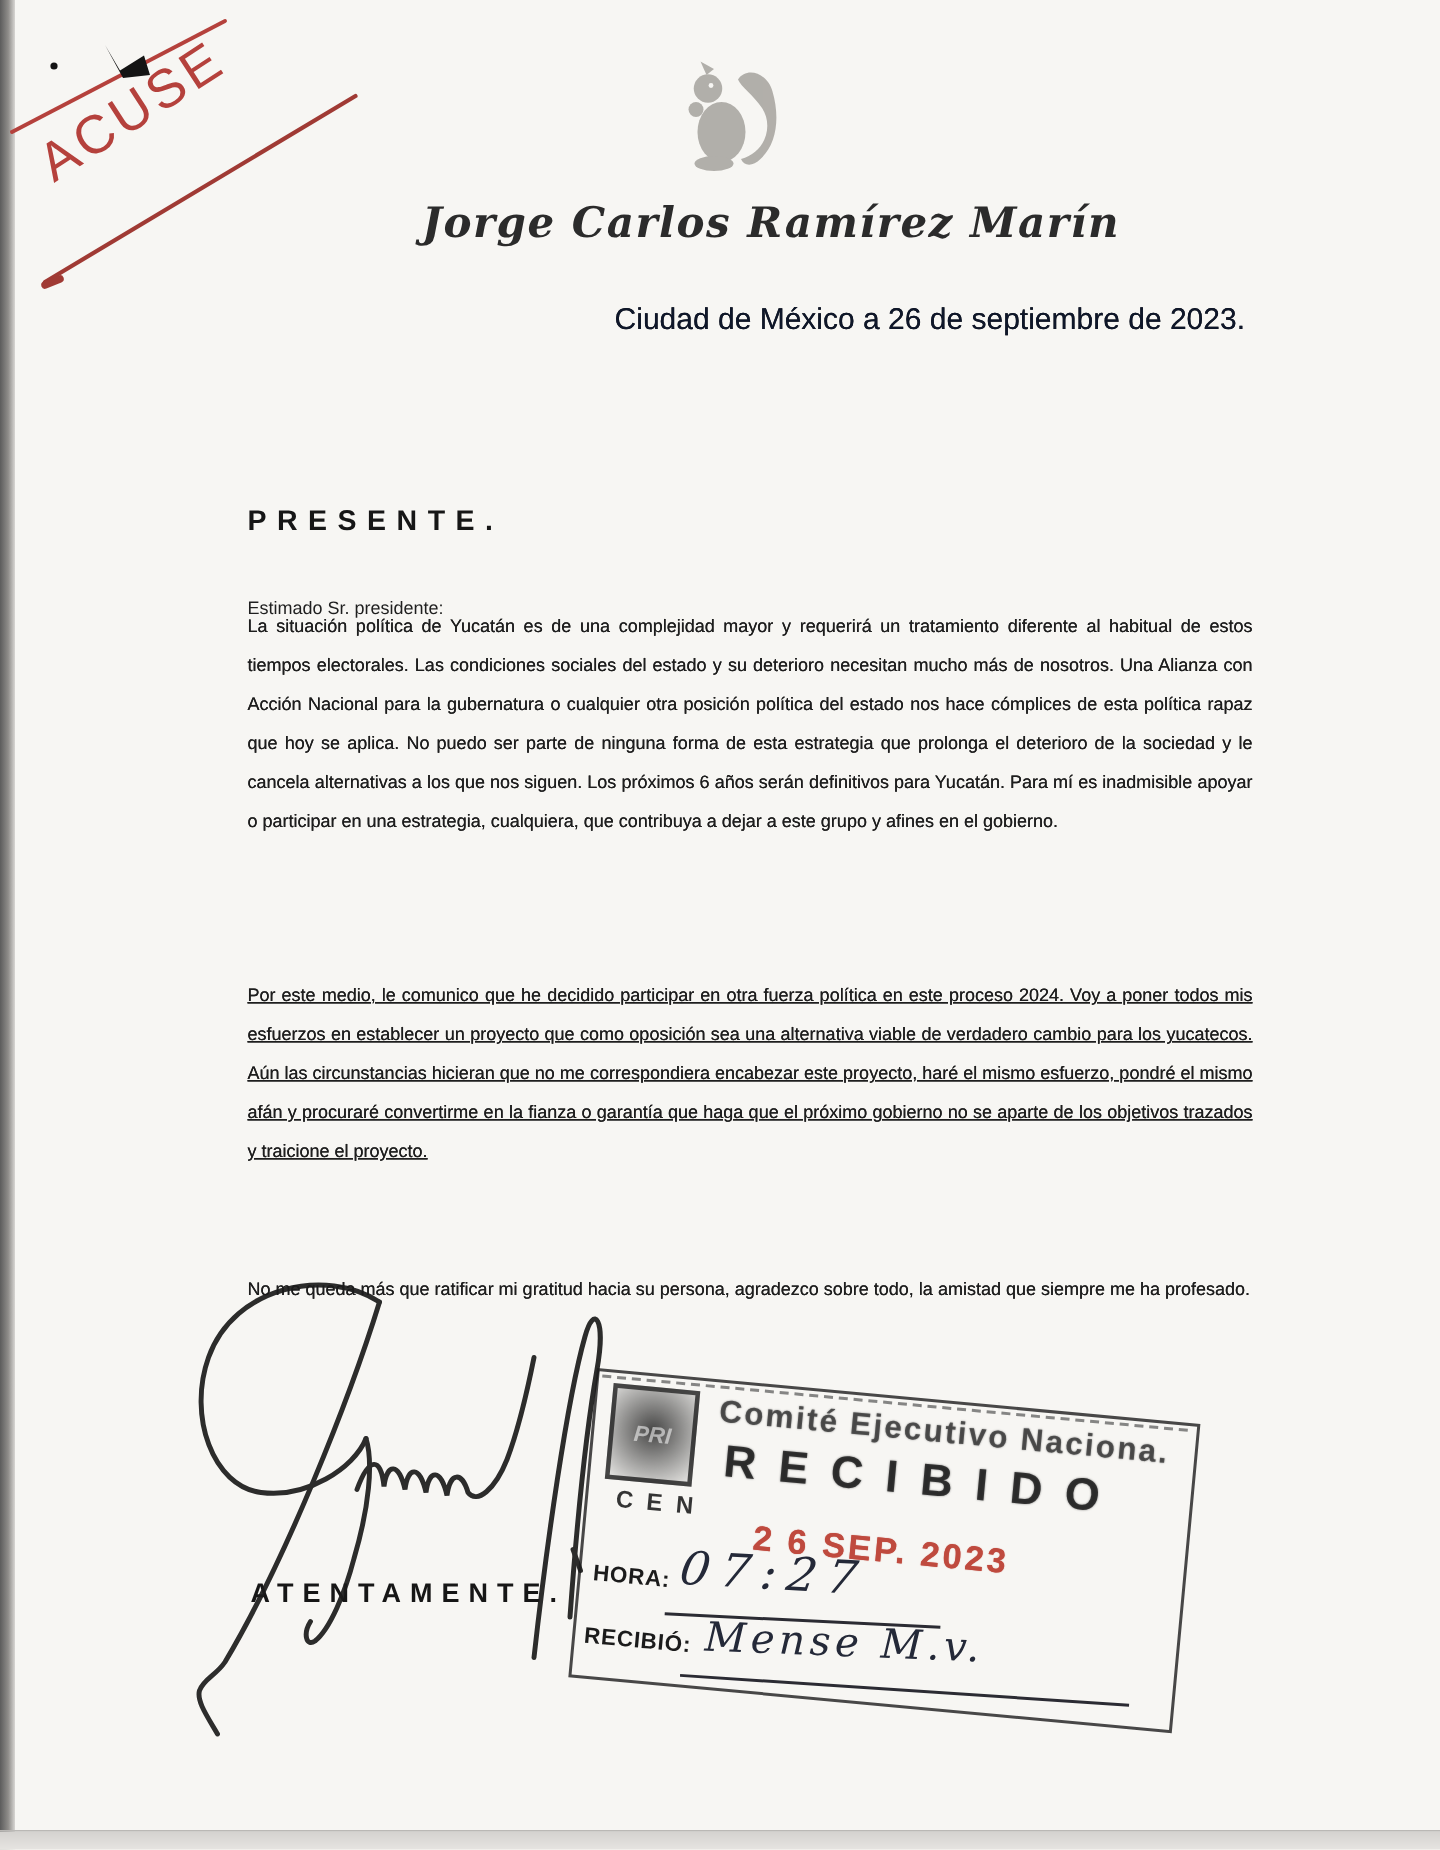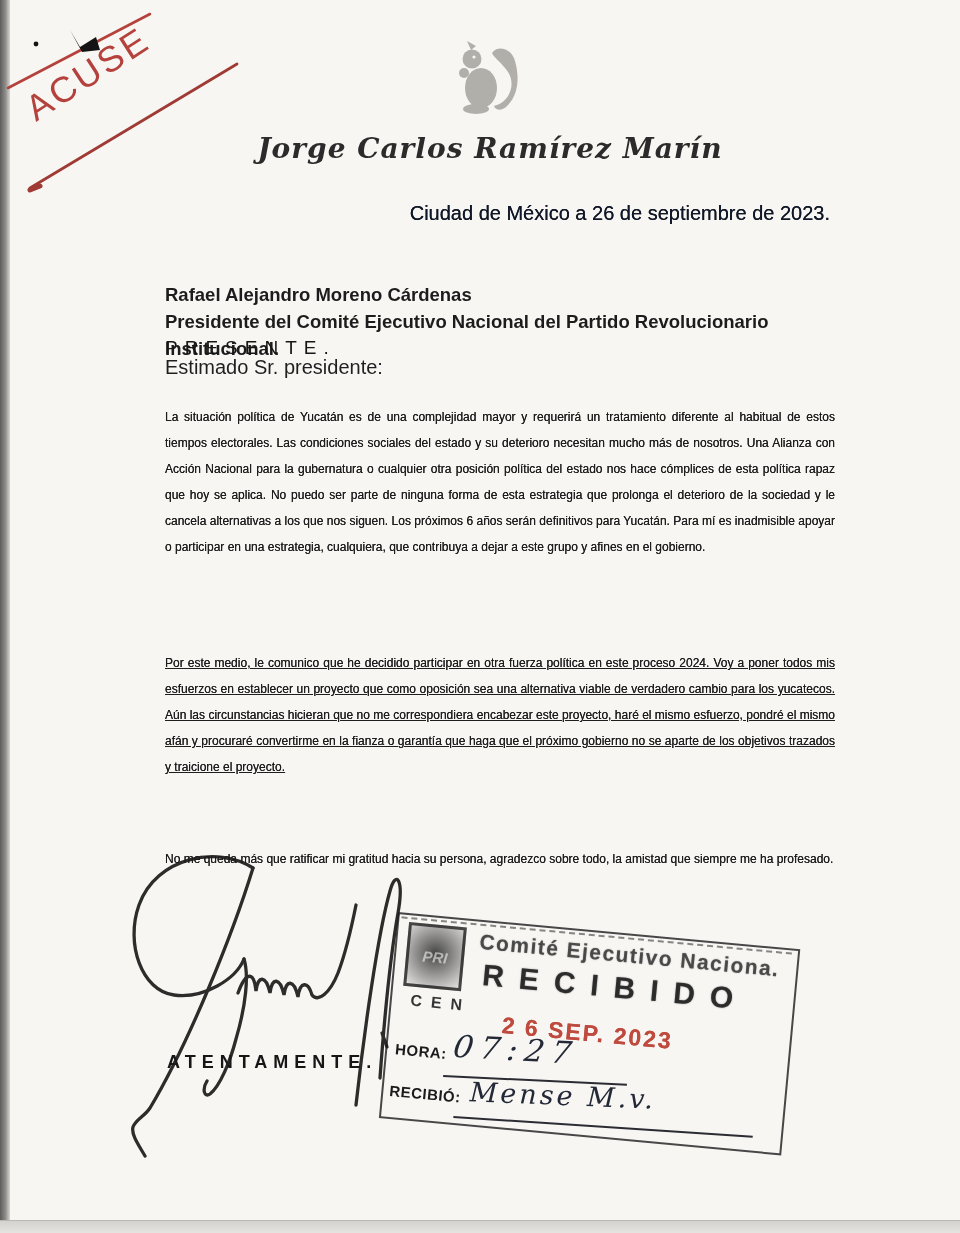--- a/index.html
+++ b/index.html
@@ -14,35 +14,35 @@
     background:linear-gradient(to right,#5c5c5c,#8f8d8a 55%,#d8d6d3);
   }
   .edge-bottom {
     position:absolute; left:0; bottom:0; width:960px; height:13px;
     background:linear-gradient(to bottom,#d4d2cf,#e6e4e1);
     border-top:1px solid #bab8b5;
   }
   svg.acuse { position:absolute; left:0; top:0; }
   svg.squirrel { position:absolute; left:450px; top:40px; opacity:.78; }
   .letterhead-name {
-    position:absolute; left:156px; top:132px; width:668px;
+    position:absolute; left:180px; top:132px; width:668px;
     text-align:center; font-family:"DejaVu Serif", serif; font-style:italic;
     font-weight:700; font-size:28px; letter-spacing:1px; color:#2b2b2b;
   }
   .date-line {
     position:absolute; right:130px; top:202px; font-size:20px;
     color:#0f172a; text-shadow:0 0 .3px #1d1d1d;
   }
   .recipient { position:absolute; left:165px; top:281px; width:700px; }
   .recipient div { font-size:18.5px; font-weight:700; line-height:27px; color:#1c1c1c; }
   .presente {
-    position:absolute; left:165px; top:337px; font-size:19px; font-weight:400;
+    position:absolute; left:165px; top:337px; font-size:19px; font-weight:700;
     letter-spacing:7px; color:#161616;
   }
-  .salutation { position:absolute; left:165px; top:356px; font-size:20px; }
+  .salutation { position:absolute; left:165px; top:398px; font-size:12px; }
   .para {
     position:absolute; left:165px; width:670px; font-size:12px;
     line-height:26px; text-align:justify; color:#1e1e1e;
     text-shadow:0 0 .3px #1e1e1e;
   }
   .p1 { top:404px; }
   .p2 { top:650px;text-decoration:underline; }
   .p3 { top:846px; }
   .closing {
     position:absolute; left:167px; top:1052px; font-size:18px; font-weight:700;
@@ -142,24 +142,20 @@
       <ellipse cx="26" cy="69" rx="13" ry="5"></ellipse>
       <path d="M44,66 C60,62 66,44 58,32 C52,23 44,18 42,13 C48,4 62,9 65,21 C70,38 68,56 57,66 C52,71 46,71 44,66 Z"></path>
     </g>
     <circle cx="24" cy="17" r="1.6" fill="#f7f6f3"></circle>
   </svg>
 
   <div class="letterhead-name">Jorge Carlos Ramírez Marín</div>
 
   <div class="date-line">Ciudad de México a 26 de septiembre de 2023.</div>
 
-  <div class="recipient">
-    <div>Rafael Alejandro Moreno Cárdenas</div>
-    <div>Presidente del Comité Ejecutivo Nacional del Partido Revolucionario Institucional.</div>
-  </div>
 
   <div class="presente">PRESENTE.</div>
 
   <div class="salutation">Estimado Sr. presidente:</div>
 
   <p class="para p1">La situación política de Yucatán es de una complejidad mayor y requerirá un tratamiento diferente al habitual de estos tiempos electorales. Las condiciones sociales del estado y su deterioro necesitan mucho más de nosotros. Una Alianza con Acción Nacional para la gubernatura o cualquier otra posición política del estado nos hace cómplices de esta política rapaz que hoy se aplica. No puedo ser parte de ninguna forma de esta estrategia que prolonga el deterioro de la sociedad y le cancela alternativas a los que nos siguen. Los próximos 6 años serán definitivos para Yucatán. Para mí es inadmisible apoyar o participar en una estrategia, cualquiera, que contribuya a dejar a este grupo y afines en el gobierno.</p>
   <p class="para p2">Por este medio, le comunico que he decidido participar en otra fuerza política en este proceso 2024. Voy a poner todos mis esfuerzos en establecer un proyecto que como oposición sea una alternativa viable de verdadero cambio para los yucatecos. Aún las circunstancias hicieran que no me correspondiera encabezar este proyecto, haré el mismo esfuerzo, pondré el mismo afán y procuraré convertirme en la fianza o garantía que haga que el próximo gobierno no se aparte de los objetivos trazados y traicione el proyecto.</p>
   <p class="para p3">No me queda más que ratificar mi gratitud hacia su persona, agradezco sobre todo, la amistad que siempre me ha profesado.</p>
 
   <div class="closing">ATENTAMENTE.</div>

